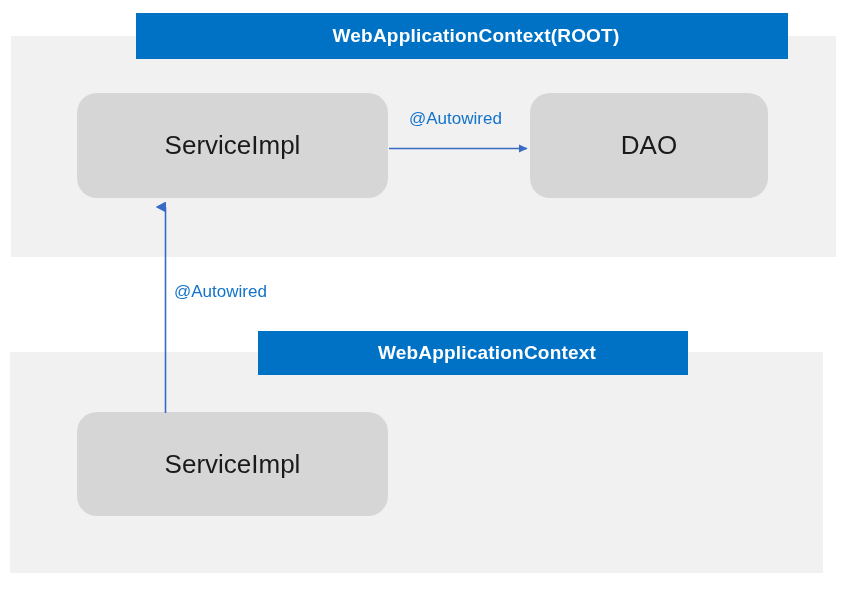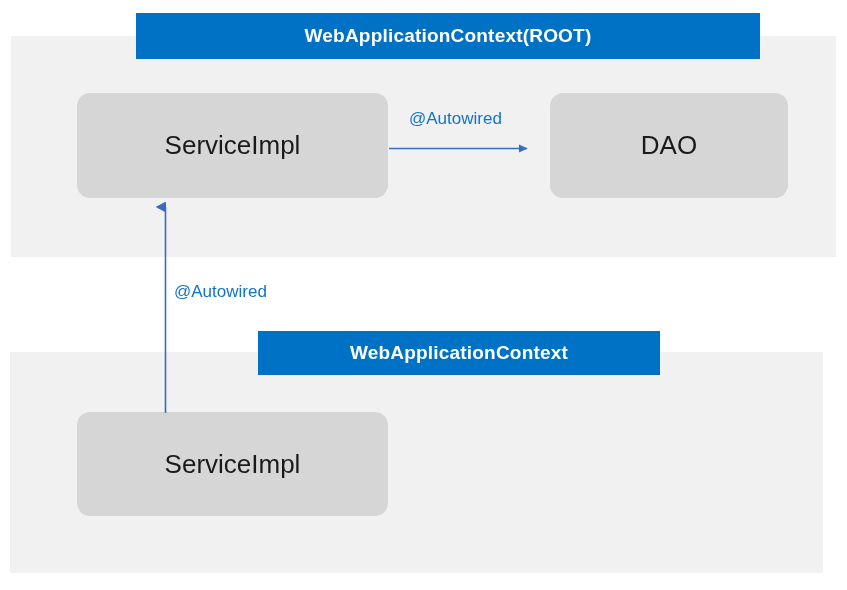--- a/index.html
+++ b/index.html
@@ -41,58 +41,58 @@
     position: absolute;
     background: #0072C6;
     color: #ffffff;
     font-weight: bold;
     font-size: 19px;
     letter-spacing: 0.2px;
     display: flex;
     align-items: center;
     justify-content: center;
     text-align: center;
+    padding-left: 28px;
   }
   #title-root {
     left: 136px;
     top: 13px;
     width: 624px;
     height: 46px;
   }
   #title-child {
     left: 258px;
     top: 331px;
     width: 402px;
     height: 44px;
   }
 
   
   .box {
     position: absolute;
     background: #D6D6D6;
-    border-radius: 13px;
+    border-radius: 20px;
     display: flex;
     align-items: center;
     justify-content: center;
     color: #1a1a1a;
     font-size: 26px;
     font-weight: 300;
   }
   #box-service-root {
     left: 77px;
     top: 93px;
     width: 311px;
     height: 105px;
   }
   #box-dao {
     left: 530px;
     top: 93px;
     width: 238px;
     height: 105px;
-    margin-left: 20px;
   }
   #box-service-child {
     left: 77px;
     top: 412px;
     width: 311px;
     height: 104px;
   }
 
   
   #connectors {

